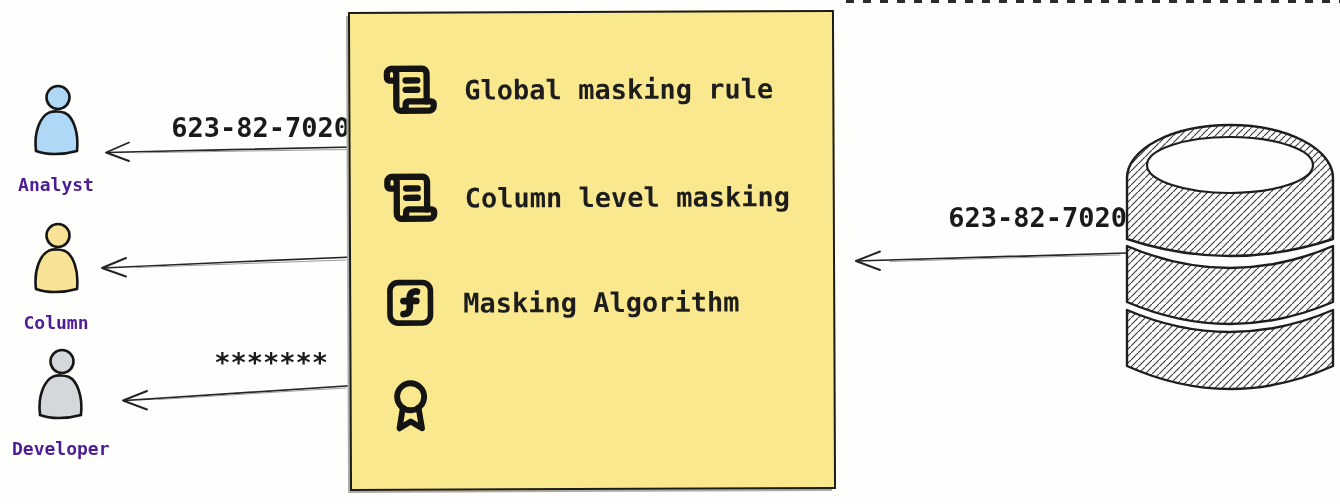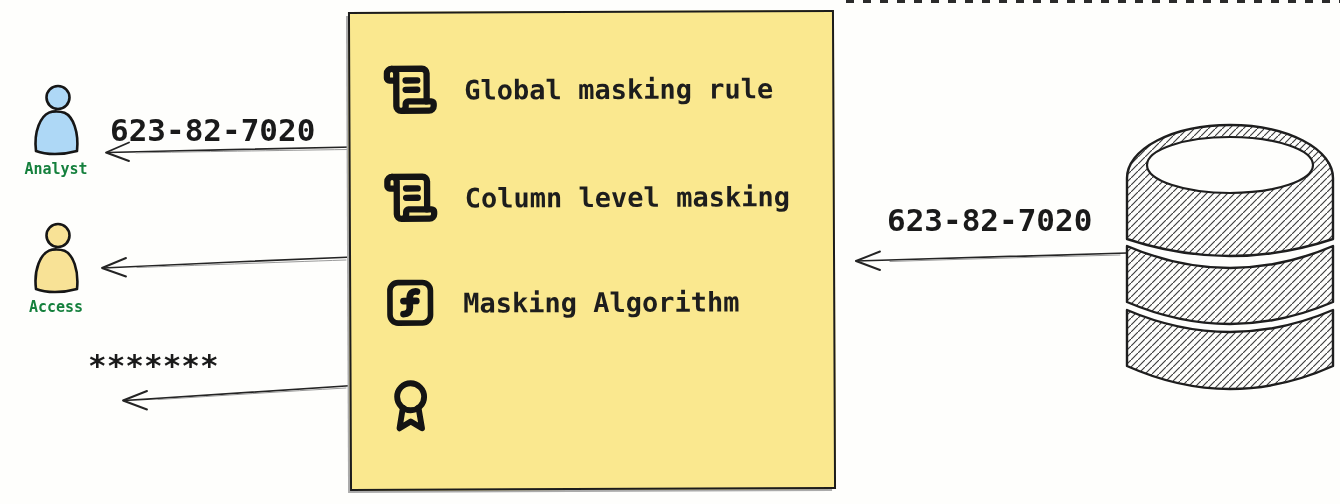--- a/index.html
+++ b/index.html
@@ -26,26 +26,26 @@
   .box-row{
     position:absolute;left:32px;display:flex;align-items:center;gap:26px;
   }
   .box-row .box-icon{display:inline-flex;color:#141414;}
   .box-label{
     font-size:27px;font-weight:600;letter-spacing:0;color:#1d1d1d;white-space:nowrap;
   }
   
   .persona{position:absolute;width:96px;text-align:center;}
   .persona-label{
-    margin-top:0;font-size:15px;font-weight:700;color:#15803d;white-space:nowrap;
+    margin-top:14px;font-size:18px;font-weight:700;color:#4c1d95;white-space:nowrap;
   }
   
   .flow-label{
-    position:absolute;width:240px;text-align:left;
-    font-size:31px;font-weight:600;color:#1a1a1a;white-space:nowrap;
+    position:absolute;width:240px;text-align:right;
+    font-size:27px;font-weight:600;color:#1a1a1a;white-space:nowrap;
   }
   
   .arrow{position:absolute;overflow:visible;}
   .arrow path{fill:none;stroke:#242424;stroke-width:1.7;stroke-linecap:round;}
   .arrow .shaft2{stroke:#9a9a9a;stroke-width:1;}
   .arrow .head{stroke-width:1.9;stroke-linejoin:round;}
   .db{position:absolute;left:1124px;top:122px;}
 </style>
 </head>
 <body>
@@ -64,23 +64,32 @@
     <div class="persona-label">Analyst</div>
   </div>
 
   <div class="persona" style="left:8px;top:222px;">
     <svg width="58" height="72" viewBox="0 0 58 72">
       <g stroke="#161616" stroke-width="2.6" stroke-linejoin="round" fill="#f8e296">
         <path d="M9 67 C6.5 47 14 32 22 28.6 C26 27 33 27 37.5 28.8 C46 32.4 52 48 50 67 C36 71 19 71 9 67 Z"></path>
         <circle cx="31" cy="13.5" r="11.5"></circle>
       </g>
     </svg>
-    <div class="persona-label">Access</div>
+    <div class="persona-label">Column</div>
   </div>
 
+  <div class="persona" style="left:12px;top:348px;">
+    <svg width="58" height="72" viewBox="0 0 58 72">
+      <g stroke="#161616" stroke-width="2.6" stroke-linejoin="round" fill="#d4d8db">
+        <path d="M9 67 C6.5 47 14 32 22 28.6 C26 27 33 27 37.5 28.8 C46 32.4 52 48 50 67 C36 71 19 71 9 67 Z"></path>
+        <circle cx="31" cy="13.5" r="11.5"></circle>
+      </g>
+    </svg>
+    <div class="persona-label">Developer</div>
+  </div>
 
   <div class="flow-label" style="left:110px;top:112px;">623-82-7020</div>
   <div class="flow-label" style="left:88px;top:347px;">*******</div>
   <div class="flow-label" style="left:887px;top:202px;">623-82-7020</div>
 
   <svg class="arrow" style="left:96px;top:139px;" width="258" height="26">
     <path class="shaft" d="M257 8 C180 9.5 90 11.5 11 13.5"></path>
     <path class="shaft2" d="M252 10.5 C180 11.5 100 12.8 40 13.8"></path>
     <path class="head" d="M33 3.5 L10 13.5 L33 22"></path>
   </svg>

